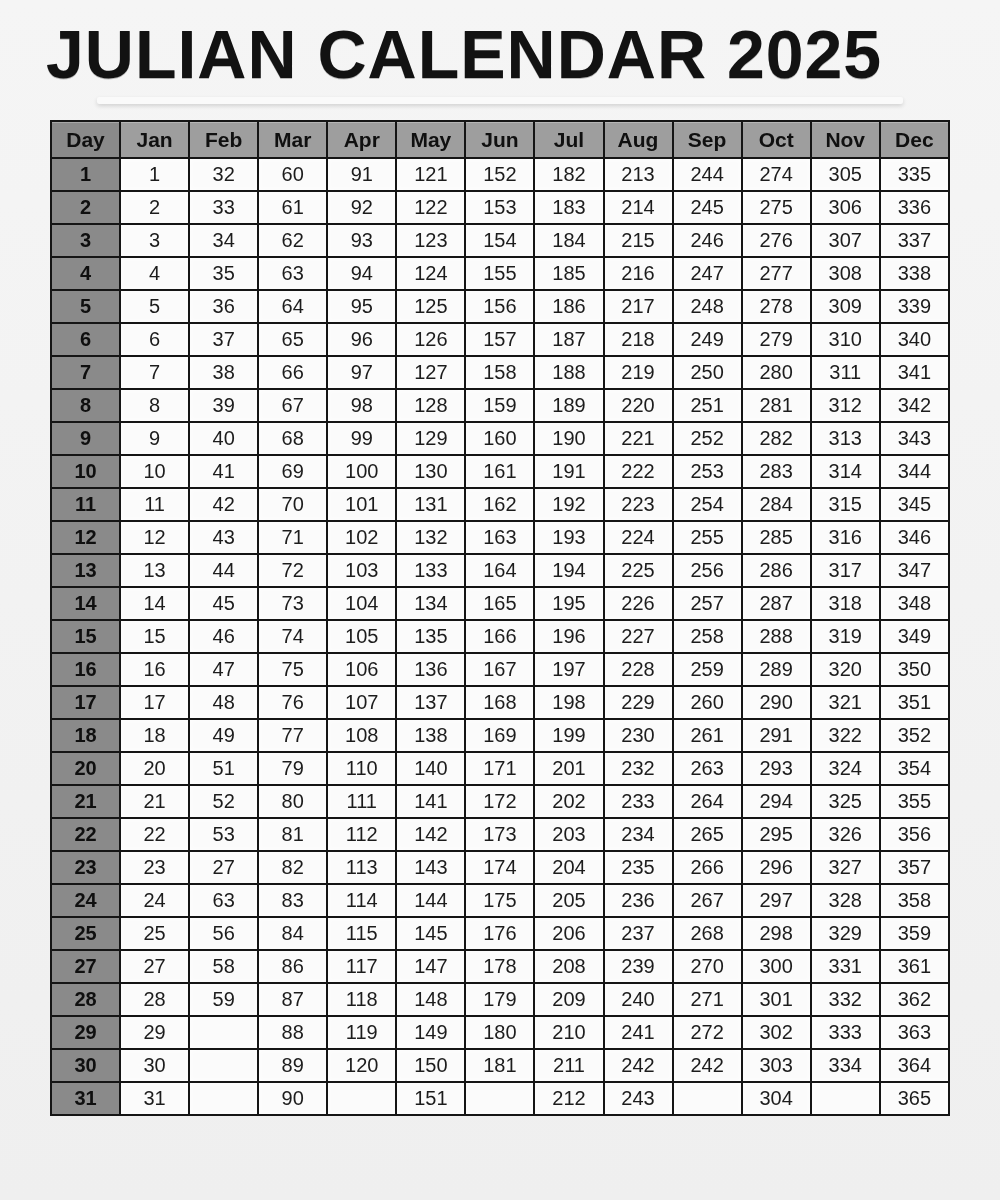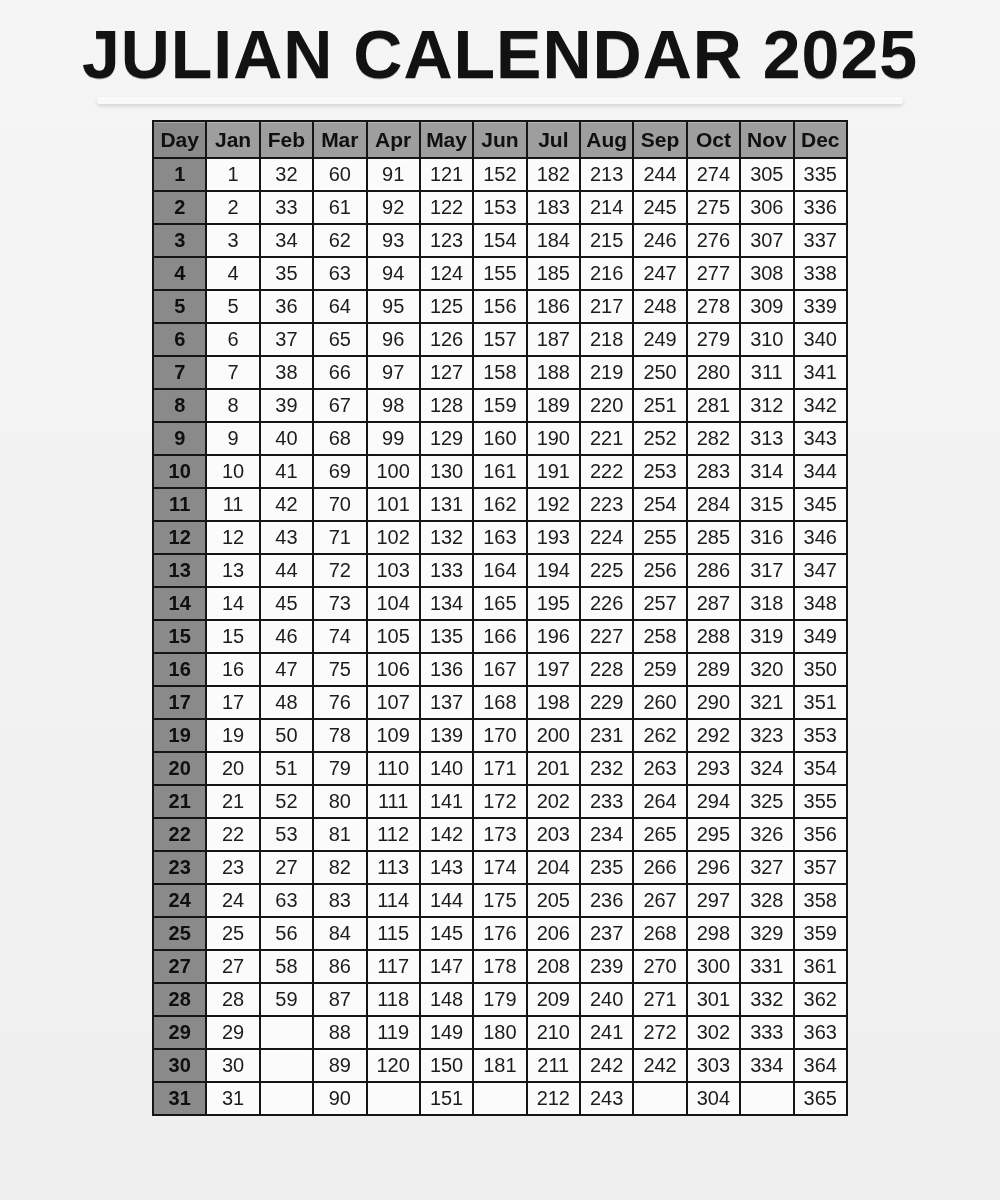--- a/index.html
+++ b/index.html
@@ -15,40 +15,41 @@
   body{
     width:1000px;height:1200px;
     background:linear-gradient(180deg,#f5f5f5 0%,#efefef 100%);
     font-family:"Liberation Sans",sans-serif;
     color:var(--text-color);
     overflow:hidden;
   }
   .page{width:1000px;height:1200px;}
   h1.title{
     margin:20px 0 0 0;
-    text-align:center;
+    text-align:left;
     font-size:68px;
     line-height:1.02;
     font-weight:bold;
     letter-spacing:1px;
     color:#121212;
     font-stretch:condensed;
     text-shadow:0 1px 0 rgba(0,0,0,0.25);
+    padding-left:46px;
   }
   .divider{
     width:806px;height:7px;
     margin:8px auto 7px auto;
     background:#fafafa;
     border-radius:2px;
     box-shadow:0 2px 4px rgba(0,0,0,0.14);
   }
   table.julian{
     border-collapse:collapse;
     table-layout:fixed;
-    width:696px;
+    width:900px;
     margin:16px auto;
   }
   table.julian th, table.julian td{
     border:2px solid var(--border-color);
     text-align:center;
     vertical-align:middle;
     padding:0;
     font-size:20px;
   }
   table.julian thead th{
@@ -351,33 +352,33 @@
           <td>137</td>
           <td>168</td>
           <td>198</td>
           <td>229</td>
           <td>260</td>
           <td>290</td>
           <td>321</td>
           <td>351</td>
         </tr>
         <tr>
-          <th class="day-cell">19</th>
-          <td>19</td>
-          <td>50</td>
-          <td>78</td>
-          <td>109</td>
-          <td>139</td>
-          <td>170</td>
-          <td>200</td>
-          <td>231</td>
-          <td>262</td>
-          <td>292</td>
-          <td>323</td>
-          <td>353</td>
+          <th class="day-cell">18</th>
+          <td>18</td>
+          <td>49</td>
+          <td>77</td>
+          <td>108</td>
+          <td>138</td>
+          <td>169</td>
+          <td>199</td>
+          <td>230</td>
+          <td>261</td>
+          <td>291</td>
+          <td>322</td>
+          <td>352</td>
         </tr>
         <tr>
           <th class="day-cell">20</th>
           <td>20</td>
           <td>51</td>
           <td>79</td>
           <td>110</td>
           <td>140</td>
           <td>171</td>
           <td>201</td>

